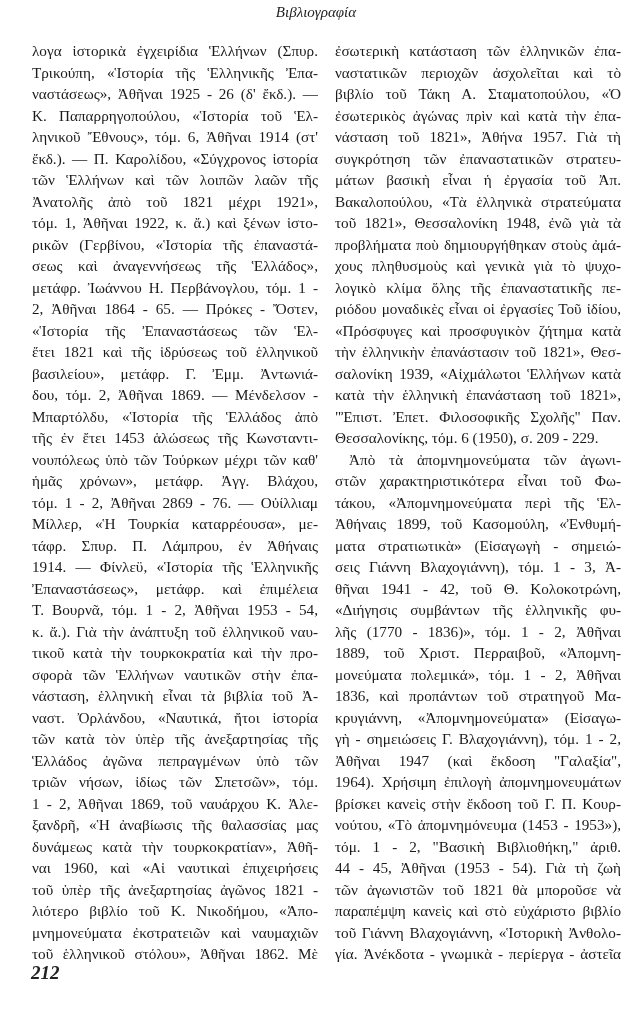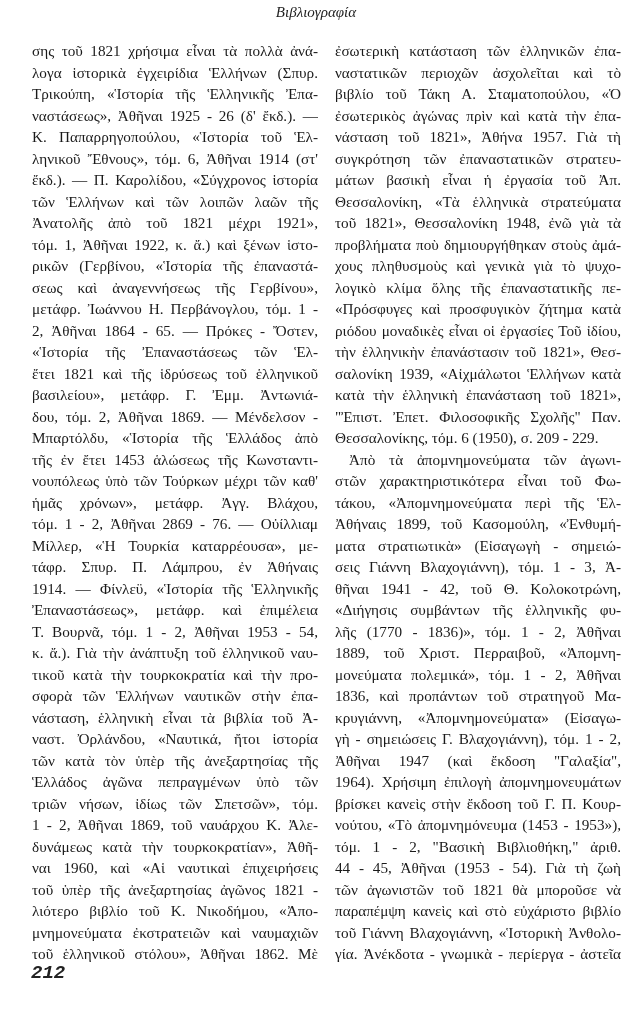--- a/index.html
+++ b/index.html
@@ -23,43 +23,42 @@
     .col-right { left: 335px; }
     .line {
       display: block; white-space: nowrap; text-align: justify;
       text-align-last: justify; height: 21.5px; overflow: hidden;
     }
     .line.last { text-align-last: left; }
     .line.indent { padding-left: 14px; }
     .page-number {
       position: absolute; top: 962px; left: 31px;
       font-style: italic; font-weight: bold; font-size: 19px;
-      font-family: Liberation Mono, monospace;
+      font-family: Liberation Serif, serif;
       color: #222;
       text-align: center;
     }
   </style>
 </head>
 <body>
 
 <div class="running-head">Βιβλιογραφία</div>
 
 <div class="column col-left" id="col-left">
-    <span class="line">σης τοῦ 1821 χρήσιμα εἶναι τὰ πολλὰ ἀνά-</span>
     <span class="line">λογα ἱστορικὰ ἐγχειρίδια Ἑλλήνων (Σπυρ.</span>
     <span class="line">Τρικούπη, «Ἱστορία τῆς Ἑλληνικῆς Ἐπα-</span>
     <span class="line">ναστάσεως», Ἀθῆναι 1925 - 26 (δ' ἔκδ.). —</span>
     <span class="line">Κ. Παπαρρηγοπούλου, «Ἱστορία τοῦ Ἑλ-</span>
     <span class="line">ληνικοῦ Ἔθνους», τόμ. 6, Ἀθῆναι 1914 (στ'</span>
     <span class="line">ἔκδ.). — Π. Καρολίδου, «Σύγχρονος ἱστορία</span>
     <span class="line">τῶν Ἑλλήνων καὶ τῶν λοιπῶν λαῶν τῆς</span>
     <span class="line">Ἀνατολῆς ἀπὸ τοῦ 1821 μέχρι 1921»,</span>
     <span class="line">τόμ. 1, Ἀθῆναι 1922, κ. ἄ.) καὶ ξένων ἱστο-</span>
     <span class="line">ρικῶν (Γερβίνου, «Ἱστορία τῆς ἐπαναστά-</span>
-    <span class="line">σεως καὶ ἀναγεννήσεως τῆς Γερβίνου»,</span>
+    <span class="line">σεως καὶ ἀναγεννήσεως τῆς Ἑλλάδος»,</span>
     <span class="line">μετάφρ. Ἰωάννου Η. Περβάνογλου, τόμ. 1 -</span>
     <span class="line">2, Ἀθῆναι 1864 - 65. — Πρόκες - Ὄστεν,</span>
     <span class="line">«Ἱστορία τῆς Ἐπαναστάσεως τῶν Ἑλ-</span>
     <span class="line">ἔτει 1821 καὶ τῆς ἱδρύσεως τοῦ ἑλληνικοῦ</span>
     <span class="line">βασιλείου», μετάφρ. Γ. Ἐμμ. Ἀντωνιά-</span>
     <span class="line">δου, τόμ. 2, Ἀθῆναι 1869. — Μένδελσον -</span>
     <span class="line">Μπαρτόλδυ, «Ἱστορία τῆς Ἑλλάδος ἀπὸ</span>
     <span class="line">τῆς ἐν ἔτει 1453 ἁλώσεως τῆς Κωνσταντι-</span>
     <span class="line">νουπόλεως ὑπὸ τῶν Τούρκων μέχρι τῶν καθ'</span>
     <span class="line">ἡμᾶς χρόνων», μετάφρ. Ἀγγ. Βλάχου,</span>
@@ -71,42 +70,43 @@
     <span class="line">Τ. Βουρνᾶ, τόμ. 1 - 2, Ἀθῆναι 1953 - 54,</span>
     <span class="line">κ. ἄ.). Γιὰ τὴν ἀνάπτυξη τοῦ ἑλληνικοῦ ναυ-</span>
     <span class="line">τικοῦ κατὰ τὴν τουρκοκρατία καὶ τὴν προ-</span>
     <span class="line">σφορὰ τῶν Ἑλλήνων ναυτικῶν στὴν ἐπα-</span>
     <span class="line">νάσταση, ἑλληνικὴ εἶναι τὰ βιβλία τοῦ Ἀ-</span>
     <span class="line">ναστ. Ὀρλάνδου, «Ναυτικά, ἤτοι ἱστορία</span>
     <span class="line">τῶν κατὰ τὸν ὑπὲρ τῆς ἀνεξαρτησίας τῆς</span>
     <span class="line">Ἑλλάδος ἀγῶνα πεπραγμένων ὑπὸ τῶν</span>
     <span class="line">τριῶν νήσων, ἰδίως τῶν Σπετσῶν», τόμ.</span>
     <span class="line">1 - 2, Ἀθῆναι 1869, τοῦ ναυάρχου Κ. Ἀλε-</span>
+    <span class="line">ξανδρῆ, «Ἡ ἀναβίωσις τῆς θαλασσίας μας</span>
     <span class="line">δυνάμεως κατὰ τὴν τουρκοκρατίαν», Ἀθῆ-</span>
     <span class="line">ναι 1960, καὶ «Αἱ ναυτικαὶ ἐπιχειρήσεις</span>
     <span class="line">τοῦ ὑπὲρ τῆς ἀνεξαρτησίας ἀγῶνος 1821 -</span>
     <span class="line">λιότερο βιβλίο τοῦ Κ. Νικοδήμου, «Ἀπο-</span>
     <span class="line">μνημονεύματα ἐκστρατειῶν καὶ ναυμαχιῶν</span>
     <span class="line">τοῦ ἑλληνικοῦ στόλου», Ἀθῆναι 1862. Μὲ</span>
   </div>
 <div class="column col-right" id="col-right">
     <span class="line">ἐσωτερικὴ κατάσταση τῶν ἑλληνικῶν ἐπα-</span>
     <span class="line">ναστατικῶν περιοχῶν ἀσχολεῖται καὶ τὸ</span>
     <span class="line">βιβλίο τοῦ Τάκη Α. Σταματοπούλου, «Ὁ</span>
     <span class="line">ἐσωτερικὸς ἀγώνας πρὶν καὶ κατὰ τὴν ἐπα-</span>
     <span class="line">νάσταση τοῦ 1821», Ἀθήνα 1957. Γιὰ τὴ</span>
     <span class="line">συγκρότηση τῶν ἐπαναστατικῶν στρατευ-</span>
     <span class="line">μάτων βασικὴ εἶναι ἡ ἐργασία τοῦ Ἀπ.</span>
-    <span class="line">Θεσσαλονίκη, «Τὰ ἑλληνικὰ στρατεύματα</span>
+    <span class="line">Βακαλοπούλου, «Τὰ ἑλληνικὰ στρατεύματα</span>
     <span class="line">τοῦ 1821», Θεσσαλονίκη 1948, ἐνῶ γιὰ τὰ</span>
     <span class="line">προβλήματα ποὺ δημιουργήθηκαν στοὺς ἀμά-</span>
     <span class="line">χους πληθυσμοὺς καὶ γενικὰ γιὰ τὸ ψυχο-</span>
     <span class="line">λογικὸ κλίμα ὅλης τῆς ἐπαναστατικῆς πε-</span>
+    <span class="line">ριόδου μοναδικὲς εἶναι οἱ ἐργασίες Τοῦ ἰδίου,</span>
     <span class="line">«Πρόσφυγες καὶ προσφυγικὸν ζήτημα κατὰ</span>
-    <span class="line">ριόδου μοναδικὲς εἶναι οἱ ἐργασίες Τοῦ ἰδίου,</span>
     <span class="line">τὴν ἑλληνικὴν ἐπανάστασιν τοῦ 1821», Θεσ-</span>
     <span class="line">σαλονίκη 1939, «Αἰχμάλωτοι Ἑλλήνων κατὰ</span>
     <span class="line">κατὰ τὴν ἑλληνικὴ ἐπανάσταση τοῦ 1821»,</span>
     <span class="line">"Ἐπιστ. Ἐπετ. Φιλοσοφικῆς Σχολῆς" Παν.</span>
     <span class="line last">Θεσσαλονίκης, τόμ. 6 (1950), σ. 209 - 229.</span>
     <span class="line indent">Ἀπὸ τὰ ἀπομνημονεύματα τῶν ἀγωνι-</span>
     <span class="line">στῶν χαρακτηριστικότερα εἶναι τοῦ Φω-</span>
     <span class="line">τάκου, «Ἀπομνημονεύματα περὶ τῆς Ἑλ-</span>
     <span class="line">Ἀθήναις 1899, τοῦ Κασομούλη, «Ἐνθυμή-</span>
     <span class="line">ματα στρατιωτικὰ» (Εἰσαγωγὴ - σημειώ-</span>

